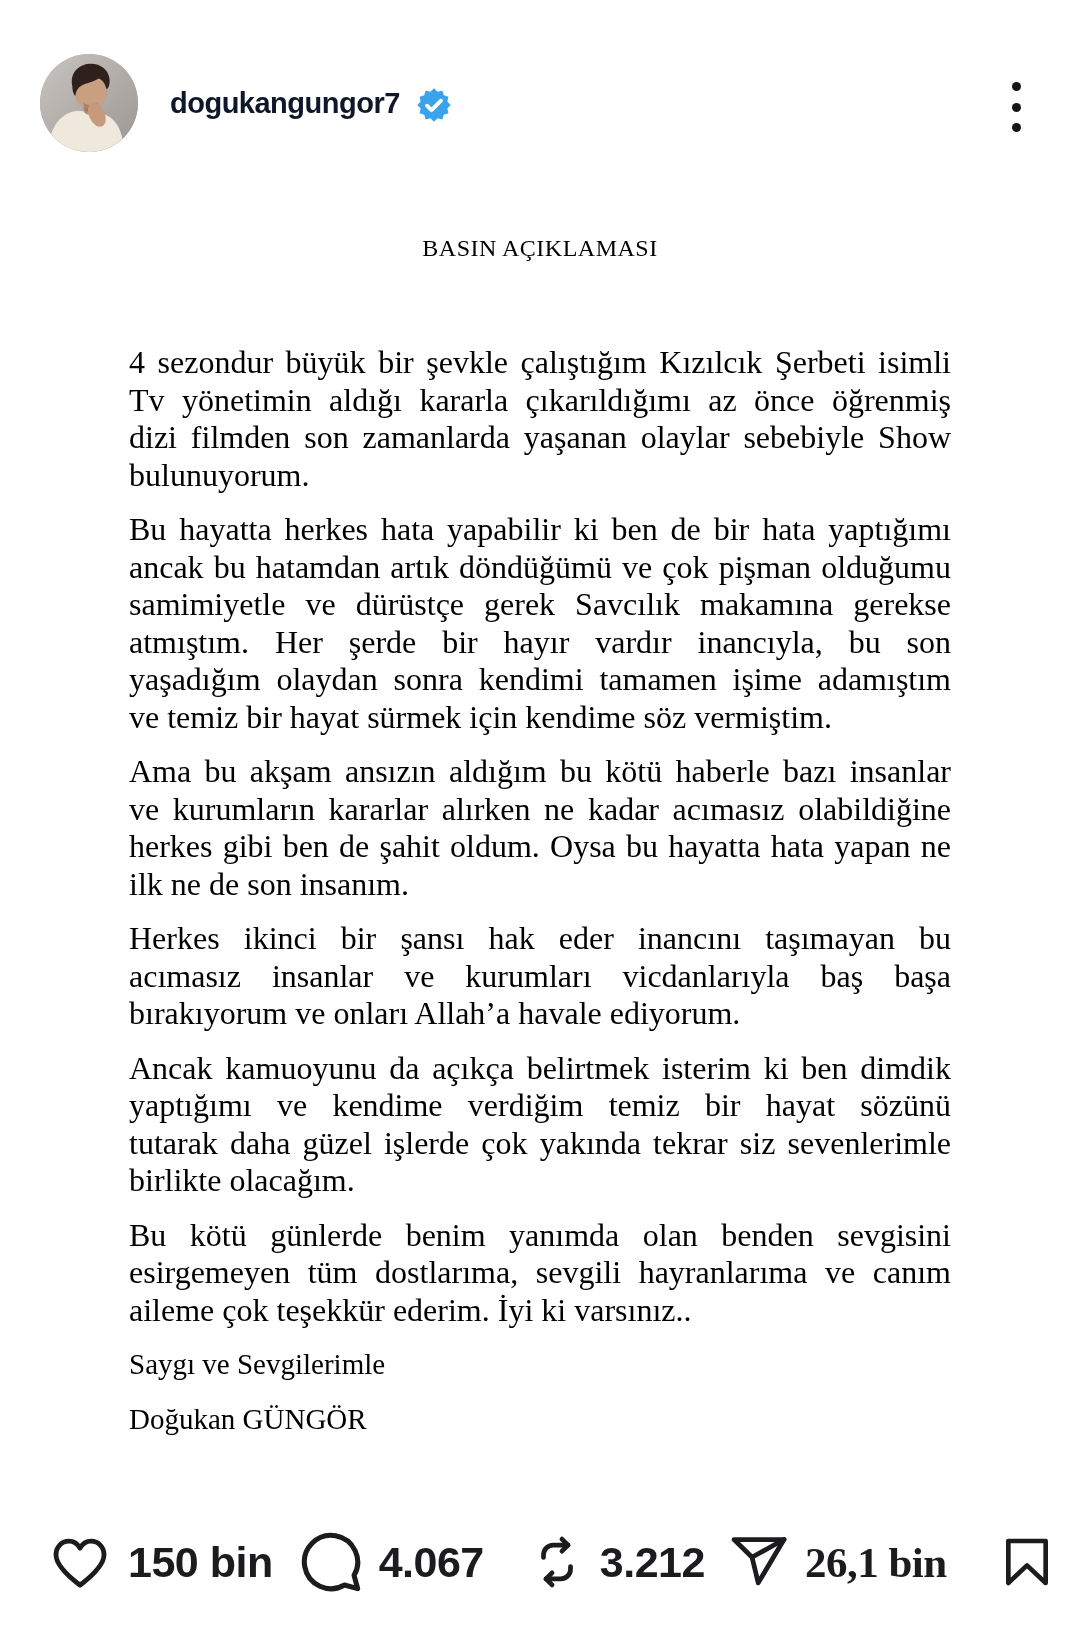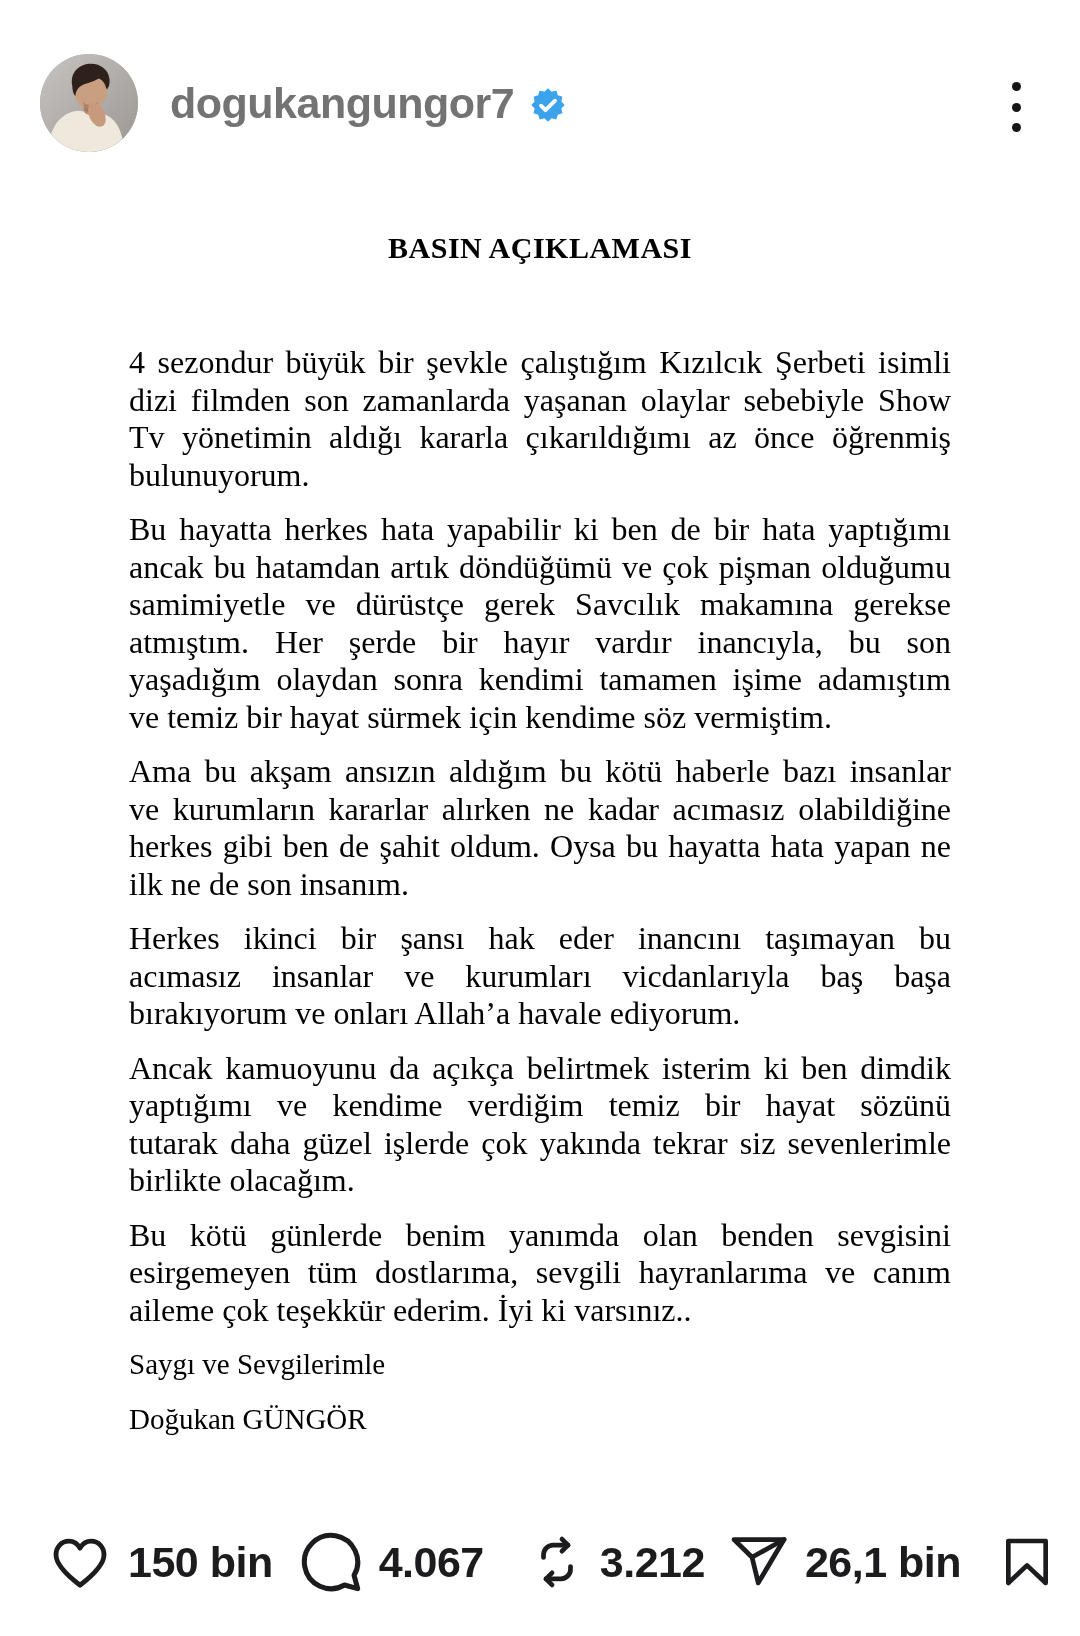--- a/index.html
+++ b/index.html
@@ -13,36 +13,36 @@
   .header { position:absolute; top:0; left:0; width:1080px; height:205px; }
   .avatar {
     position:absolute; left:40px; top:54px; width:98px; height:98px;
     border-radius:50%; overflow:hidden; background:#b3aeaa;
   }
   .avatar svg { width:100%; height:100%; display:block; }
   .user-row {
     position:absolute; left:170px; top:54px; height:98px;
     display:flex; align-items:center; gap:14px;
   }
-  .username { font-size:43px; font-weight:700; color:#737373; letter-spacing:-0.5px; }
+  .username { font-size:29px; font-weight:700; color:#0f172a; letter-spacing:-0.5px; }
   .badge { width:40px; height:40px; display:block; margin-top:4px; }
   .kebab {
     position:absolute; right:58px; top:82px; width:12px; height:50px;
     display:flex; flex-direction:column; justify-content:space-between; align-items:center;
     cursor:pointer;
   }
   .kebab .dot { width:9px; height:9px; border-radius:50%; background:#161616; }
 
   
   .doc {
     position:absolute; left:129px; top:228px; width:822px;
     font-family:"Liberation Serif", serif; color:#000;
   }
   .doc-title {
-    text-align:center; font-weight:700; font-size:30px; letter-spacing:0.5px;
+    text-align:center; font-weight:400; font-size:24px; letter-spacing:0.5px;
     height:40px; line-height:40px; margin-bottom:76px;
   }
   .paragraph { margin-bottom:17px; }
   .jline {
     font-size:32px; line-height:37.5px; height:37.5px; overflow:hidden;
     text-align:justify; text-align-last:justify; white-space:normal;
   }
   .jline.last { text-align-last:left; }
   .plain-line { font-size:29px; line-height:37.5px; height:37.5px; margin-top:17px; }
 
@@ -57,21 +57,21 @@
     margin-left:16px; white-space:nowrap;
   }
   .icon-btn { display:flex; align-items:center; justify-content:center; cursor:pointer; background:none; border:none; }
   .icon-heart svg   { width:64px; height:64px; }
   .icon-comment svg { width:64px; height:64px; }
   .icon-repost svg  { width:54px; height:54px; }
   .icon-share svg   { width:60px; height:60px; }
   .icon-save svg    { width:56px; height:56px; }
   .g-comment { margin-left:26px;align-items:center; }
   .g-repost  { margin-left:46px; }
-  .g-share   { margin-left:24px; }
+  .g-share   { margin-left:24px;font-family:Liberation Serif, serif; }
   .g-save    { margin-left:auto; }
 </style>
 </head>
 <body>
 
 <div class="header">
   <div class="avatar">
     <svg viewBox="0 0 100 100">
       <defs>
         <linearGradient id="avbg" x1="0" y1="0" x2="1" y2="1">
@@ -102,22 +102,22 @@
     <span class="dot"></span>
     <span class="dot"></span>
   </div>
 </div>
 
 <div class="doc">
   <div class="doc-title">BASIN AÇIKLAMASI</div>
   <div id="paragraphs">
       <div class="paragraph">
         <div class="jline">4 sezondur büyük bir şevkle çalıştığım Kızılcık Şerbeti isimli</div>
+        <div class="jline">Tv yönetimin aldığı kararla çıkarıldığımı az önce öğrenmiş</div>
         <div class="jline">dizi filmden son zamanlarda yaşanan olaylar sebebiyle Show</div>
-        <div class="jline">Tv yönetimin aldığı kararla çıkarıldığımı az önce öğrenmiş</div>
         <div class="jline last">bulunuyorum.</div>
       </div>
       <div class="paragraph">
         <div class="jline">Bu hayatta herkes hata yapabilir ki ben de bir hata yaptığımı</div>
         <div class="jline">ancak bu hatamdan artık döndüğümü ve çok pişman olduğumu</div>
         <div class="jline">samimiyetle ve dürüstçe gerek Savcılık makamına gerekse</div>
         <div class="jline">atmıştım. Her şerde bir hayır vardır inancıyla, bu son</div>
         <div class="jline">yaşadığım olaydan sonra kendimi tamamen işime adamıştım</div>
         <div class="jline last">ve temiz bir hayat sürmek için kendime söz vermiştim.</div>
       </div>

